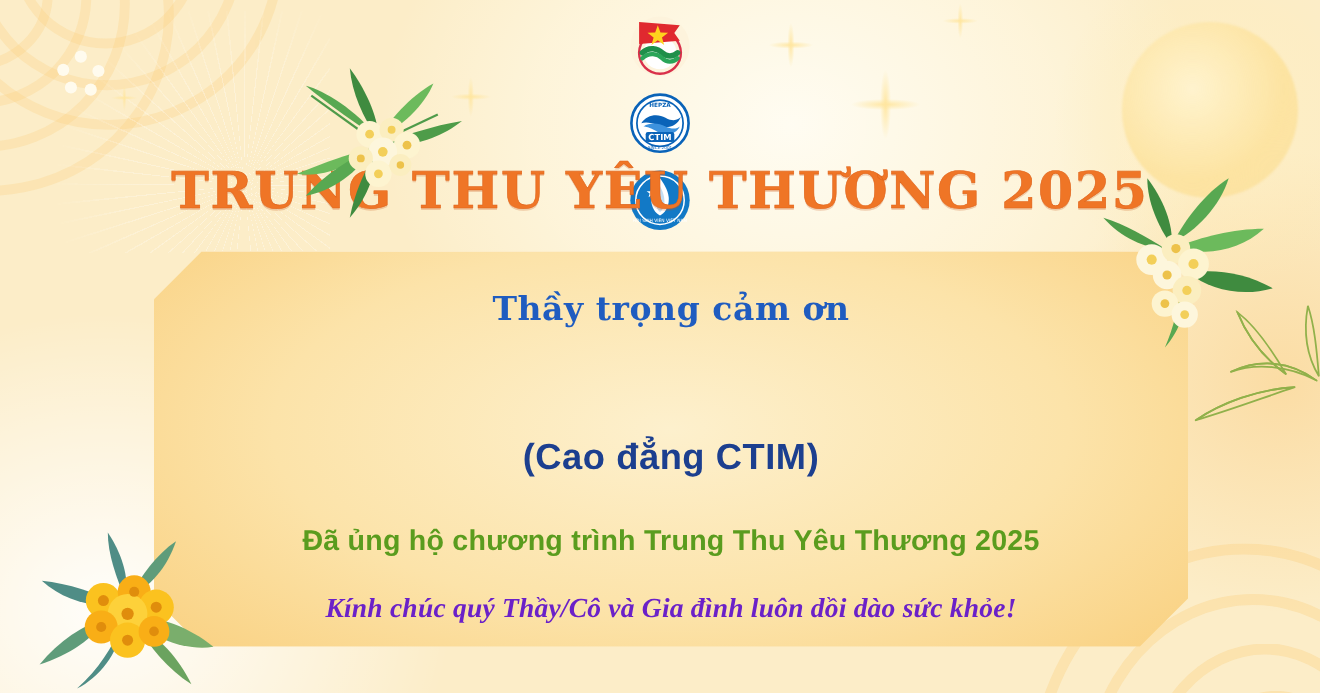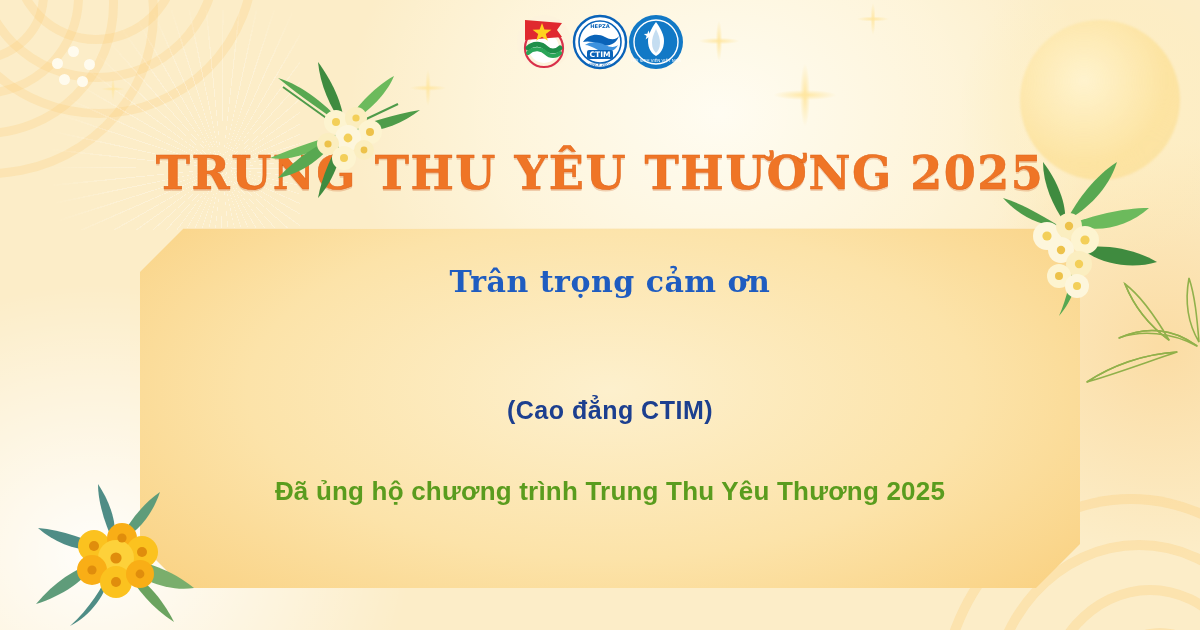--- a/index.html
+++ b/index.html
@@ -47,21 +47,21 @@
   .rays{
     position:absolute;left:40px;top:10px;width:260px;height:220px;opacity:.55;
     background:repeating-conic-gradient(from 0deg at 70% 72%, rgba(255,255,255,.85) 0deg 0.6deg, rgba(255,255,255,0) 0.6deg 6deg);
     -webkit-mask-image:radial-gradient(circle at 70% 72%, #000 0%, rgba(0,0,0,.5) 45%, transparent 72%);
             mask-image:radial-gradient(circle at 70% 72%, #000 0%, rgba(0,0,0,.5) 45%, transparent 72%);
   }
   .dots{position:absolute;left:52px;top:46px;width:46px;height:40px;}
   .dots i{position:absolute;width:11px;height:11px;border-radius:50%;background:rgba(255,252,240,.95);}
 
   
-  .logos{position:absolute;left:0;right:0;top:14px;display:flex;justify-content:center;align-items:center;}
+  .logos{position:absolute;left:0;right:0;top:14px;display:flex;justify-content:center;align-items:center;gap:14px;flex-direction:column;}
   .logo{width:56px;height:56px;border-radius:50%;position:relative;display:flex;align-items:center;justify-content:center;}
   .logo svg{display:block;}
   .org-name{
     position:absolute;left:0;right:0;top:84px;text-align:center;
     font-weight:bold;font-size:19px;letter-spacing:.7px;color:#2a2f72;
     font-family:"Liberation Sans", sans-serif;
   }
 
   
   .title{
@@ -90,21 +90,21 @@
     color:#1f5cc0;letter-spacing:.5px;
   }
   .recipient{
     position:absolute;left:0;right:0;top:96px;text-align:center;
     font-family:"DejaVu Serif", serif;font-style:italic;font-weight:bold;
     font-size:48px;color:#ee2b24;letter-spacing:1px;white-space:nowrap;
     text-shadow:1px 1px 0 rgba(150,20,15,.2);
   }
   .school{
     position:absolute;left:0;right:0;top:168px;text-align:center;
-    font-family:"Liberation Sans", sans-serif;font-weight:bold;font-size:25px;
+    font-family:"Liberation Sans", sans-serif;font-weight:bold;font-size:33px;
     color:#1c3f8f;letter-spacing:.5px;
   }
   .supported{
     position:absolute;left:0;right:0;top:248px;text-align:center;
     font-family:"Liberation Sans", sans-serif;font-weight:bold;font-size:26px;
     color:#5a9c1e;letter-spacing:.2px;white-space:nowrap;
   }
   .wish{
     position:absolute;left:0;right:0;top:312px;text-align:center;
     font-family:"Liberation Serif", serif;font-weight:bold;font-style:italic;font-size:25px;
@@ -201,23 +201,24 @@
       </svg>
     </div>
 
   </div>
 
 
   <div class="title">TRUNG THU YÊU THƯƠNG 2025</div>
 
   <div class="card">
     <div class="card-inner">
-      <div class="thanks">Trân trọng cảm ơn</div>
+      <div class="thanks">Thầy trọng cảm ơn</div>
       <div class="school">(Cao đẳng CTIM)</div>
       <div class="supported">Đã ủng hộ chương trình Trung Thu Yêu Thương 2025</div>
+      <div class="wish">Kính chúc quý Thầy/Cô và Gia đình luôn dồi dào sức khỏe!</div>
     </div>
   </div>
 
   <div class="floral fl-tl">
     <svg width="190" height="150" viewBox="0 0 190 150" aria-hidden="true">
       <g fill="none" stroke="#3f8f42" stroke-width="1">
         <path d="M95 78 L35 35" stroke="#4f9b4a" stroke-width="2"></path>
         <path d="M95 78 L150 52" stroke="#4f9b4a" stroke-width="2"></path>
         <path d="M95 78 L48 118" stroke="#4f9b4a" stroke-width="2"></path>
       </g>

